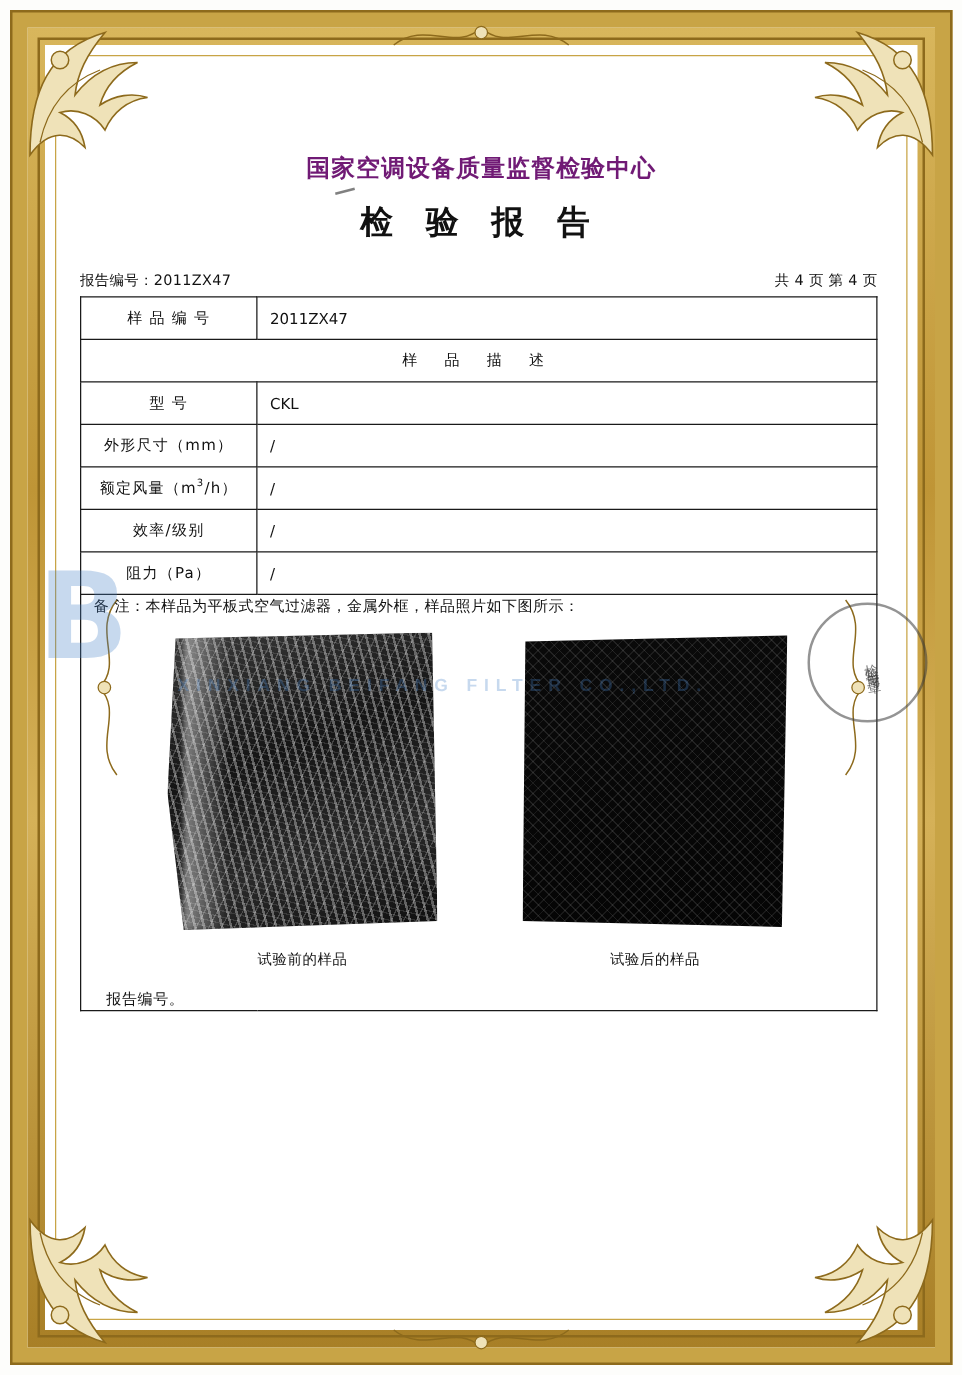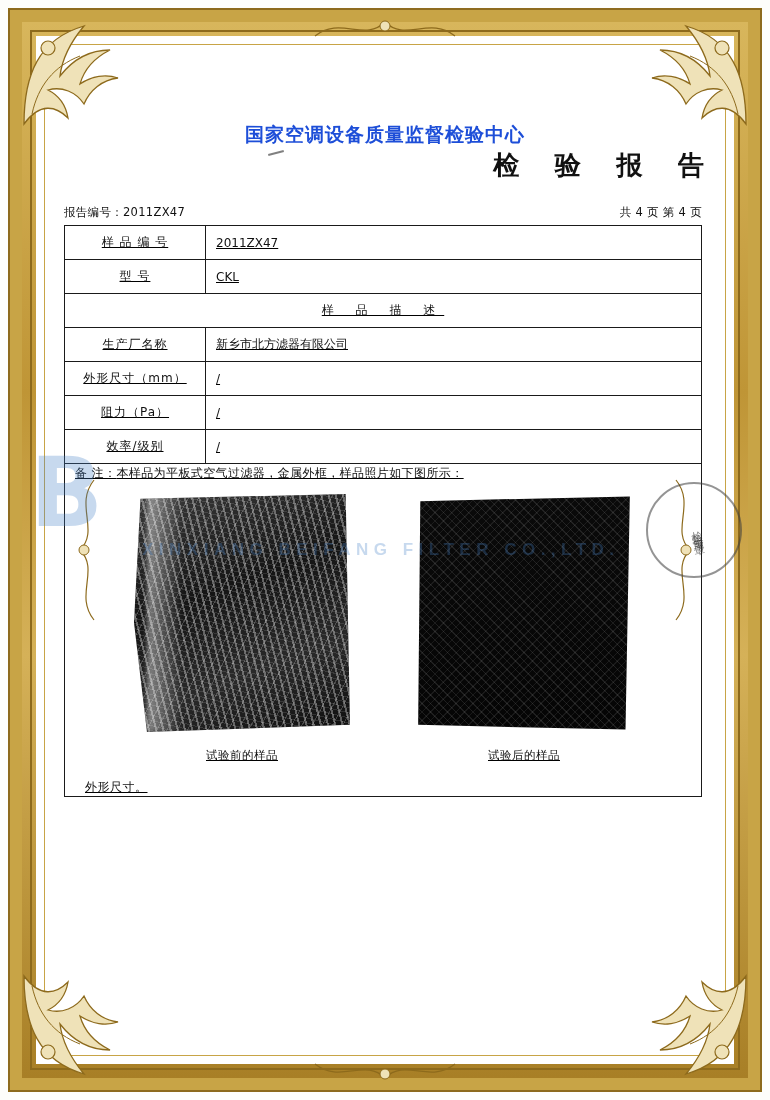--- a/index.html
+++ b/index.html
@@ -90,30 +90,30 @@
   }
 
   .title-block {
     text-align: center;
     padding-top: 62px;
   }
   .title-main {
     font-family: "DejaVu Sans", sans-serif;
     font-size: 19px;
     font-weight: bold;
-    color: #1d4ed8;
+    color: #701a75;
     letter-spacing: 1px;
   }
   .title-sub {
-    font-family: Liberation Mono, monospace;
+    font-family: Liberation Serif, serif;
     font-size: 26px;
     font-weight: bold;
     color: #111;
     letter-spacing: 10px;
-    text-align: right;
+    margin-top: 12px;
   }
 
   .meta-row {
     display: flex;
     justify-content: space-between;
     align-items: flex-end;
     margin-top: 22px;
     padding: 0 12px 0 8px;
     font-size: 11.5px;
     color: #111;
@@ -122,21 +122,20 @@
   .meta-left { letter-spacing: 0.3px; }
   .meta-right { letter-spacing: 0.3px; }
 
   
   .report-table {
     margin-top: 5px;
     border-collapse: collapse;
     width: 638px;
     margin-left: 8px;
     table-layout: fixed;
-    text-decoration: underline;
   }
   .report-table td {
     border: 1px solid #1a1a1a;
     height: 33px;
     font-family: "DejaVu Sans", sans-serif;
     font-size: 12px;
     color: #111;
     padding: 0 10px;
     vertical-align: middle;
     background: transparent;
@@ -244,21 +243,21 @@
   .wm-cn {
     font-family: "DejaVu Sans", sans-serif;
     font-size: 82px;
     font-weight: bold;
     color: rgba(70,130,200,0.26);
     letter-spacing: 12px;
     line-height: 1;
   }
   .wm-en {
     font-family: "Liberation Sans", sans-serif;
-    font-size: 17px;
+    font-size: 14px;
     font-weight: bold;
     color: rgba(70,130,200,0.30);
     letter-spacing: 5.5px;
     margin-top: 4px;
     margin-left: 112px;
   }
 
   
   .seal {
     position: absolute;
@@ -372,58 +371,58 @@
       <div class="meta-right">共 4 页  第 4 页</div>
     </div>
 
     <table class="report-table">
       <tbody>
         <tr>
           <td class="lbl">样 品 编 号</td>
           <td class="val">2011ZX47</td>
         </tr>
         <tr>
+          <td class="section-head" colspan="2">样 品 描 述</td>
+        </tr>
+        <tr>
           <td class="lbl">型  号</td>
           <td class="val">CKL</td>
         </tr>
         <tr>
-          <td class="section-head" colspan="2">样 品 描 述</td>
-        </tr>
-        <tr>
-          <td class="lbl">生产厂名称</td>
-          <td class="val">新乡市北方滤器有限公司</td>
-        </tr>
-        <tr>
           <td class="lbl">外形尺寸（mm）</td>
           <td class="val">/</td>
         </tr>
         <tr>
+          <td class="lbl">额定风量（m<span class="sup">3</span>/h）</td>
+          <td class="val">/</td>
+        </tr>
+        <tr>
+          <td class="lbl">效率/级别</td>
+          <td class="val">/</td>
+        </tr>
+        <tr>
           <td class="lbl">阻力（Pa）</td>
-          <td class="val">/</td>
-        </tr>
-        <tr>
-          <td class="lbl">效率/级别</td>
           <td class="val">/</td>
         </tr>
         <tr>
           <td class="notes-cell" colspan="2">
             <div class="notes-line">
               <span>备 注：</span><span>本样品为平板式空气过滤器，金属外框，样品照片如下图所示：</span>
             </div>
             <div class="photos">
               <div class="photo-wrap">
                 <div class="photo-box photo-a"></div>
                 <div class="photo-caption">试验前的样品</div>
               </div>
               <div class="photo-wrap">
                 <div class="photo-box photo-b"></div>
                 <div class="photo-caption">试验后的样品</div>
               </div>
             </div>
-            <div class="blank-note">外形尺寸。</div>
+            <div class="blank-note">报告编号。</div>
           </td>
         </tr>
       </tbody>
     </table>
   </div>
 
   <div class="watermark">
     <div class="wm-row">
       <div class="wm-logo">B</div>
     </div>

